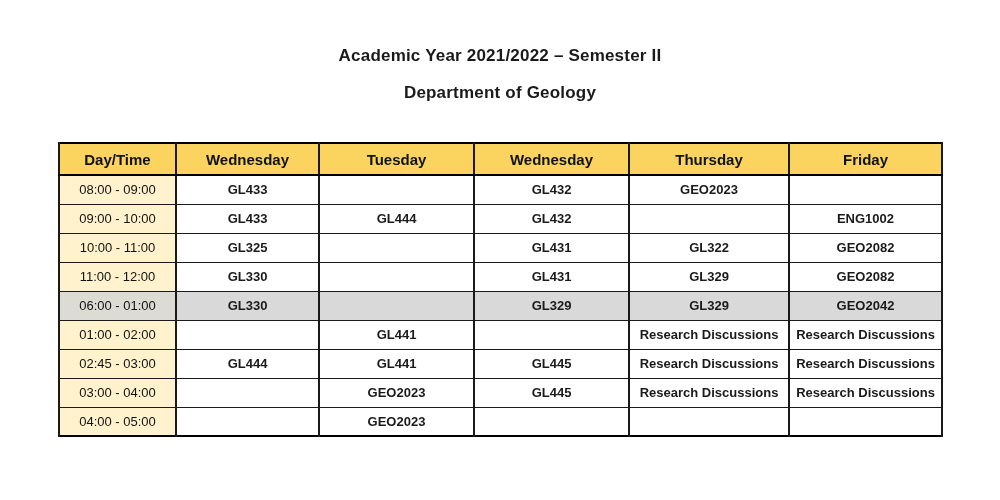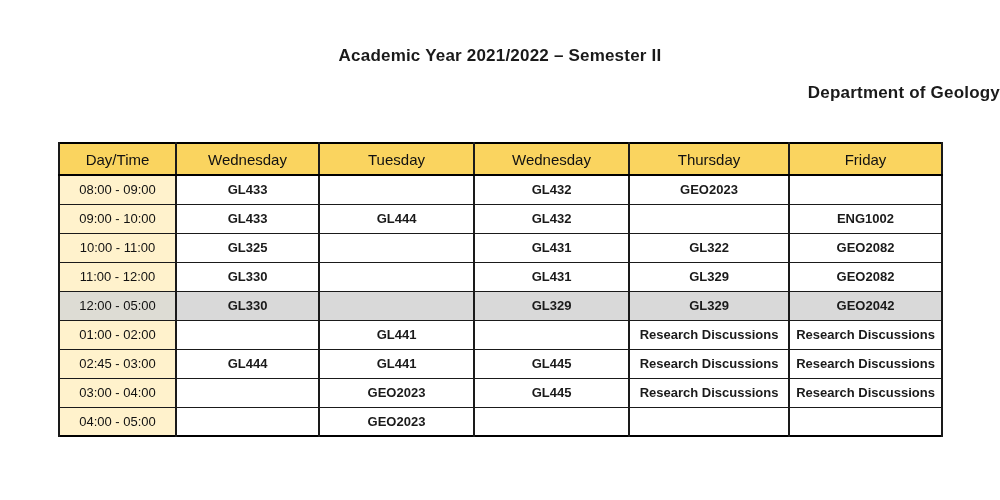--- a/index.html
+++ b/index.html
@@ -16,21 +16,21 @@
   .title {
     position: absolute;
     left: 0;
     width: 1000px;
     text-align: center;
     font-weight: bold;
     color: #1a1a1a;
     letter-spacing: 0.2px;
   }
   .title-academic   { top: 46px;  font-size: 17px; }
-  .title-department { top: 83px;  font-size: 17px; text-align: right; }
+  .title-department { top: 83px;  font-size: 17px; }
   .title-room       { top: 107px; font-size: 16.5px; color: var(--room-title-color, #1F7DC0); }
 
   table.timetable {
     position: absolute;
     left: 58px;
     top: 142px;
     width: 883px;
     border-collapse: collapse;
     table-layout: fixed;
     border: 2.5px solid #000;
@@ -46,21 +46,21 @@
     padding: 0 2px;
     overflow: hidden;
     white-space: nowrap;
   }
   table.timetable thead tr { height: 32px; }
   table.timetable tbody tr { height: 29px; }
 
   table.timetable th {
     background: var(--header-bg, #FAD45F);
     font-size: 15px;
-    font-weight: normal;
+    font-weight: bold;
     color: #111;
     border-bottom: 2px solid #000;
   }
   td.time-cell {
     background: var(--time-col-bg, #FFF2CC);
     font-size: 13px;
     font-weight: normal;
     color: #111;
   }
   td.schedule-cell {
@@ -125,21 +125,21 @@
         </tr>
         <tr>
           <td class="time-cell">11:00 - 12:00</td>
           <td class="schedule-cell">GL330</td>
           <td class="schedule-cell"></td>
           <td class="schedule-cell">GL431</td>
           <td class="schedule-cell">GL329</td>
           <td class="schedule-cell">GEO2082</td>
         </tr>
         <tr class="break-row">
-          <td class="time-cell">12:00 - 05:00</td>
+          <td class="time-cell">06:00 - 01:00</td>
           <td class="schedule-cell">GL330</td>
           <td class="schedule-cell"></td>
           <td class="schedule-cell">GL329</td>
           <td class="schedule-cell">GL329</td>
           <td class="schedule-cell">GEO2042</td>
         </tr>
         <tr>
           <td class="time-cell">01:00 - 02:00</td>
           <td class="schedule-cell"></td>
           <td class="schedule-cell">GL441</td>

